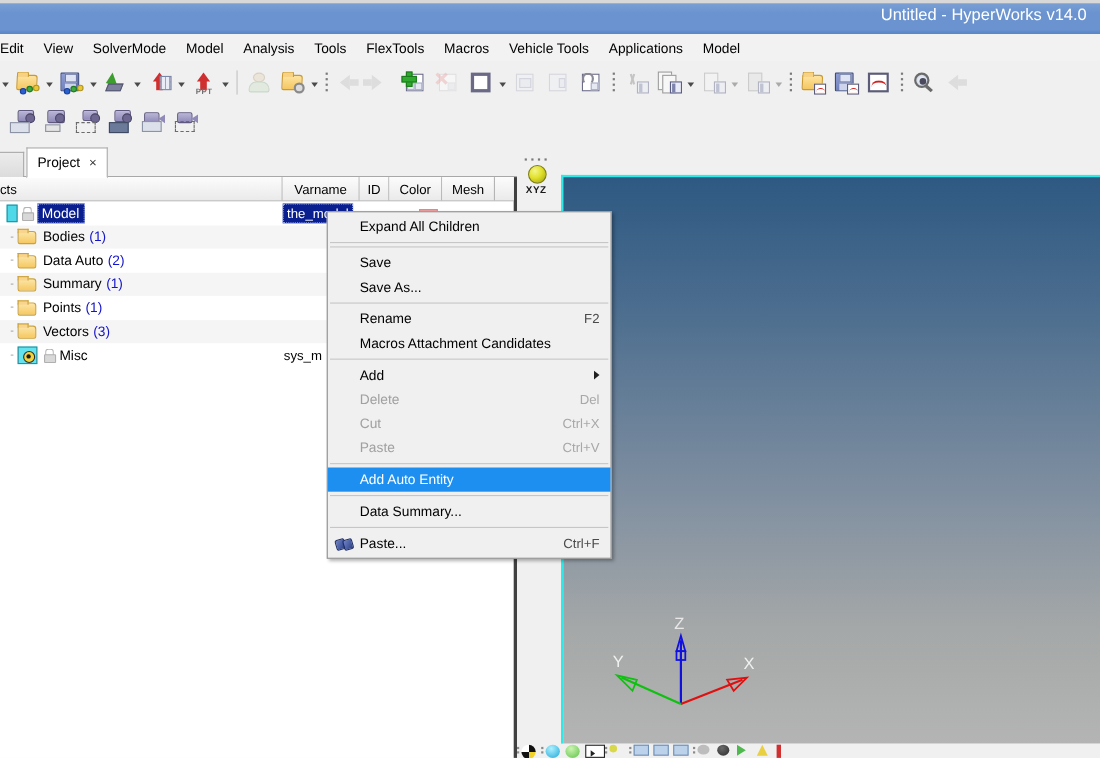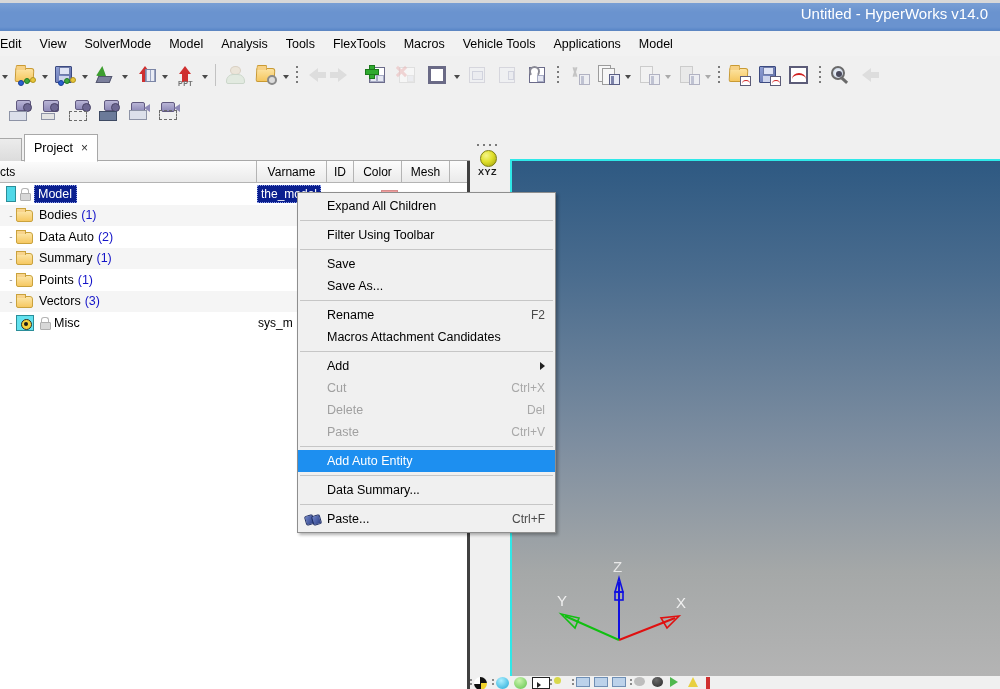--- a/index.html
+++ b/index.html
@@ -924,23 +924,20 @@
     <div class="bs-ico">
         <div class="sm-bar-r"></div>
       </div>
   </div>
 
   <div class="ctx">
     <div class="ctx-item">
       <span>Expand All Children</span>
     </div>
     <div class="ctx-sep"></div>
-    <div class="ctx-item">
-      <span>Filter Using Toolbar</span>
-    </div>
     <div class="ctx-sep"></div>
     <div class="ctx-item">
       <span>Save</span>
     </div>
     <div class="ctx-item">
       <span>Save As...</span>
     </div>
     <div class="ctx-sep"></div>
     <div class="ctx-item">
       <span>Rename</span>
@@ -948,26 +945,26 @@
     </div>
     <div class="ctx-item">
       <span>Macros Attachment Candidates</span>
     </div>
     <div class="ctx-sep"></div>
     <div class="ctx-item">
       <span>Add</span>
       <span class="submenu-arrow"></span>
     </div>
     <div class="ctx-item disabled">
+      <span>Delete</span>
+      <span class="shortcut">Del</span>
+    </div>
+    <div class="ctx-item disabled">
       <span>Cut</span>
       <span class="shortcut">Ctrl+X</span>
-    </div>
-    <div class="ctx-item disabled">
-      <span>Delete</span>
-      <span class="shortcut">Del</span>
     </div>
     <div class="ctx-item disabled">
       <span>Paste</span>
       <span class="shortcut">Ctrl+V</span>
     </div>
     <div class="ctx-sep"></div>
     <div class="ctx-item highlight">
       <span>Add Auto Entity</span>
     </div>
     <div class="ctx-sep"></div>

